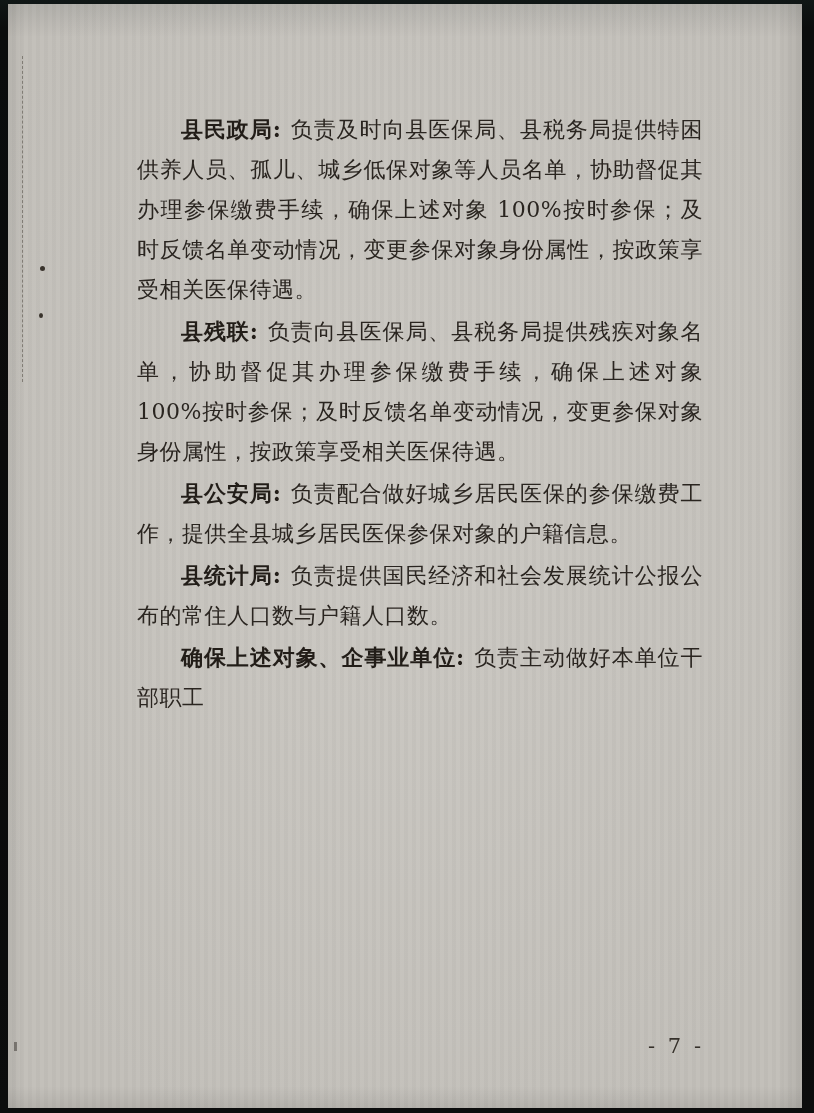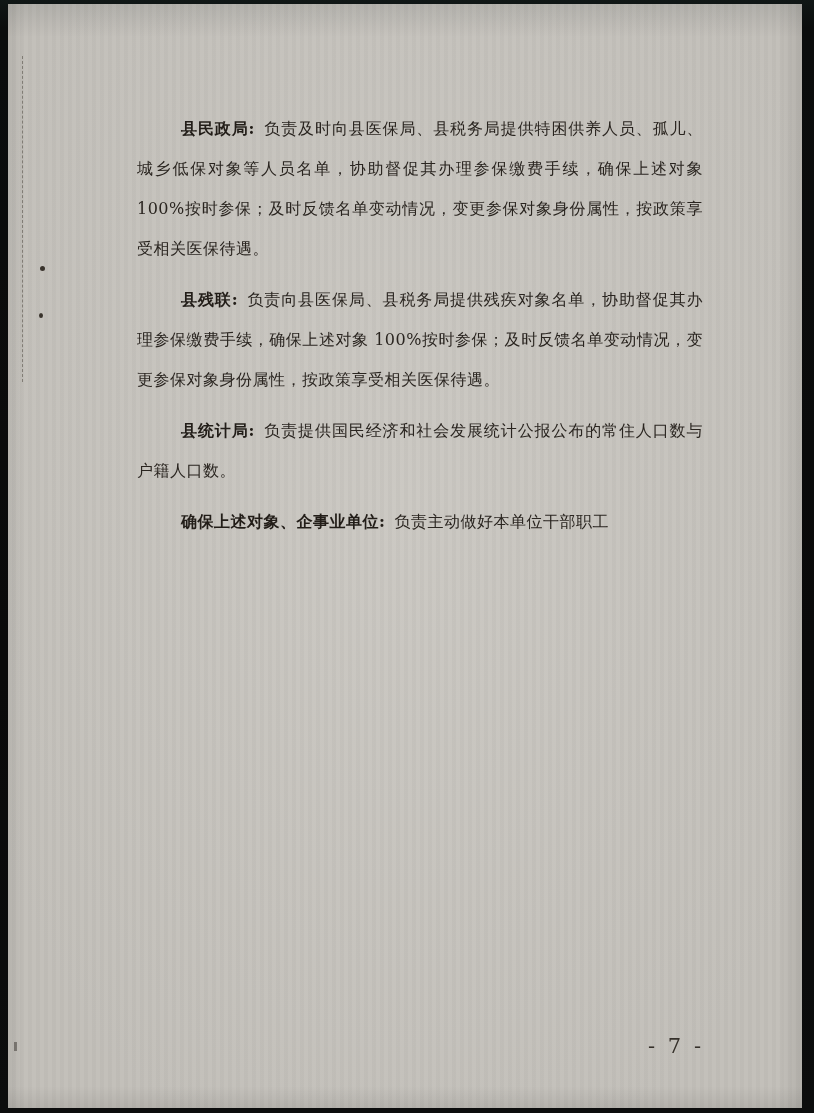--- a/index.html
+++ b/index.html
@@ -26,29 +26,29 @@
   .speck{position:absolute;background:#39332c;border-radius:50%;}
   .speck-a{left:32px;top:262px;width:5px;height:5px;}
   .speck-b{left:31px;top:309px;width:4px;height:5px;}
   .edge-mark{position:absolute;left:6px;top:1038px;width:3px;height:9px;background:rgba(40,36,32,0.45);}
   .text-block{
     position:absolute;left:129px;top:105px;width:566px;
     color:#2a2520;
   }
   .text-block p{
     margin:0;
-    font-size:16px;
+    font-size:22px;
     line-height:40px;
     text-indent:44px;
     text-align:justify;
     text-justify:inter-character;
     text-align-last:left;
     letter-spacing:0.5px;
   }
-  .text-block p + p{margin-top:11px;}
+  .text-block p + p{margin-top:1px;}
   .term{font-weight:700;color:#221d18;margin-right:9px;}
   .page-number{
     position:absolute;right:98px;top:1028px;
     font-size:21px;line-height:28px;letter-spacing:3px;
     color:#35302a;
   }
 </style>
 </head>
 <body>
 
@@ -60,20 +60,23 @@
     <div class="edge-mark"></div>
 
     <div class="text-block">
       <p>
         <span class="term">县民政局:</span><span>负责及时向县医保局、县税务局提供特困供养人员、孤儿、城乡低保对象等人员名单，协助督促其办理参保缴费手续，确保上述对象 100%按时参保；及时反馈名单变动情况，变更参保对象身份属性，按政策享受相关医保待遇。</span>
       </p>
       <p>
         <span class="term">县残联:</span><span>负责向县医保局、县税务局提供残疾对象名单，协助督促其办理参保缴费手续，确保上述对象 100%按时参保；及时反馈名单变动情况，变更参保对象身份属性，按政策享受相关医保待遇。</span>
       </p>
       <p>
+        <span class="term">县公安局:</span><span>负责配合做好城乡居民医保的参保缴费工作，提供全县城乡居民医保参保对象的户籍信息。</span>
+      </p>
+      <p>
         <span class="term">县统计局:</span><span>负责提供国民经济和社会发展统计公报公布的常住人口数与户籍人口数。</span>
       </p>
       <p>
         <span class="term">确保上述对象、企事业单位:</span><span>负责主动做好本单位干部职工</span>
       </p>
     </div>
 
     <div class="page-number">- 7 -</div>
   </div>
 </div>

